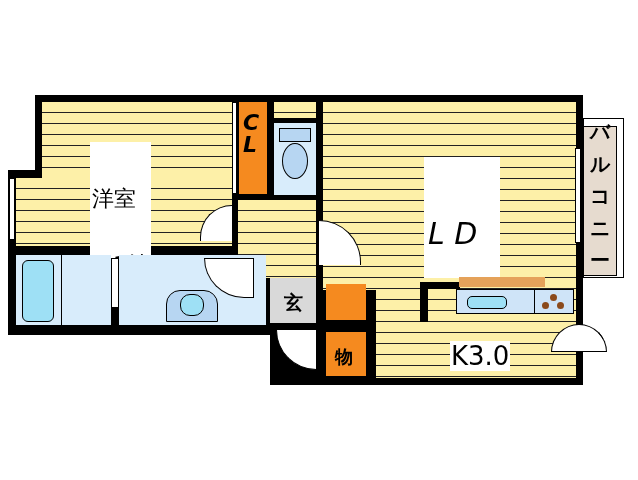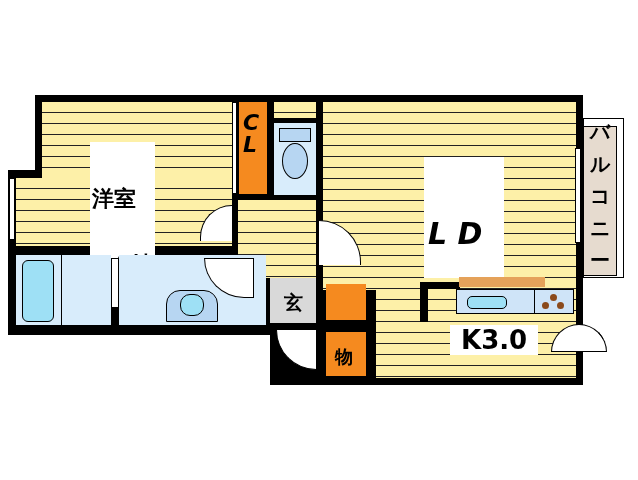--- a/index.html
+++ b/index.html
@@ -1,20 +1,20 @@
 <!DOCTYPE html>
 <html><head>
 <meta charset="utf-8">
 <style>
   html,body{margin:0;padding:0;background:#fff;}
   body{width:638px;height:480px;position:relative;overflow:hidden;font-family:"DejaVu Sans",sans-serif;}
   .abs{position:absolute;box-sizing:border-box;}
   .floor{background-color:#fdf0a8;background-image:repeating-linear-gradient(to bottom,#fdf0a8 0px,#fdf0a8 10px,#222 10px,#222 11px);}
   .wall{background:#000;}
-  .label{background:#fff;color:#000;font-weight:bold;line-height:1;white-space:pre;text-align:left;}
+  .label{background:#fff;color:#000;font-weight:normal;line-height:1;white-space:pre;text-align:left;}
   .orange{background:#f58a1f;}
   .blue{background:#d8ecfb;}
   .door{border:1px solid #000;background:#fff;}
 </style>
 </head>
 <body>
 
 <div class="abs wall" style="left:35px;top:95px;width:548px;height:290px;"></div>
 <div class="abs wall" style="left:8px;top:170px;width:30px;height:165px;"></div>
 
@@ -54,21 +54,21 @@
 <div class="abs floor" style="left:323px;top:278px;width:55px;height:12px;"></div>
 <div class="abs wall" style="left:420px;top:282px;width:40px;height:7px;"></div>
 <div class="abs wall" style="left:420px;top:282px;width:8px;height:40px;"></div>
 <div class="abs" style="left:459px;top:277px;width:86px;height:10px;background:#e5a25a;"></div>
 <div class="abs" style="left:456px;top:289px;width:118px;height:25px;background:#cfe4f8;border:1px solid #000;"></div>
 <div class="abs" style="left:467px;top:296px;width:40px;height:13px;background:#9ee0f5;border:1px solid #000;border-radius:5px;"></div>
 <div class="abs" style="left:534px;top:289px;width:1px;height:25px;background:#000;"></div>
 <div class="abs" style="left:550px;top:294px;width:7px;height:7px;border-radius:50%;background:#8b4a1c;"></div>
 <div class="abs" style="left:542px;top:302px;width:7px;height:7px;border-radius:50%;background:#8b4a1c;"></div>
 <div class="abs" style="left:557px;top:302px;width:7px;height:7px;border-radius:50%;background:#8b4a1c;"></div>
-<div class="abs label" style="left:450px;top:325px;padding:2px 11px;font-size:26px;">K3.0</div>
+<div class="abs label" style="left:450px;top:341px;padding:2px 1px;font-size:26px;">K3.0</div>
 <div class="abs door" style="left:551px;top:324px;width:56px;height:28px;border-radius:28px 28px 0 0;"></div>
 
 <div class="abs blue" style="left:16px;top:255px;width:95px;height:70px;"></div>
 <div class="abs" style="left:22px;top:260px;width:32px;height:62px;background:#9ee0f5;border:1px solid #000;border-radius:6px;"></div>
 <div class="abs" style="left:61px;top:255px;width:1px;height:70px;background:#000;"></div>
 <div class="abs blue" style="left:119px;top:255px;width:147px;height:70px;"></div>
 <div class="abs" style="left:166px;top:290px;width:52px;height:32px;background:#b7d6f2;border:1px solid #000;border-radius:14px 14px 0 0;"></div>
 <div class="abs" style="left:180px;top:294px;width:24px;height:22px;background:#9ee0f5;border:1px solid #000;border-radius:10px;"></div>
 <div class="abs door" style="left:204px;top:258px;width:50px;height:40px;border-radius:0 0 0 40px;"></div>
 <div class="abs" style="left:111px;top:258px;width:8px;height:50px;background:#fff;border:1px solid #000;"></div>

